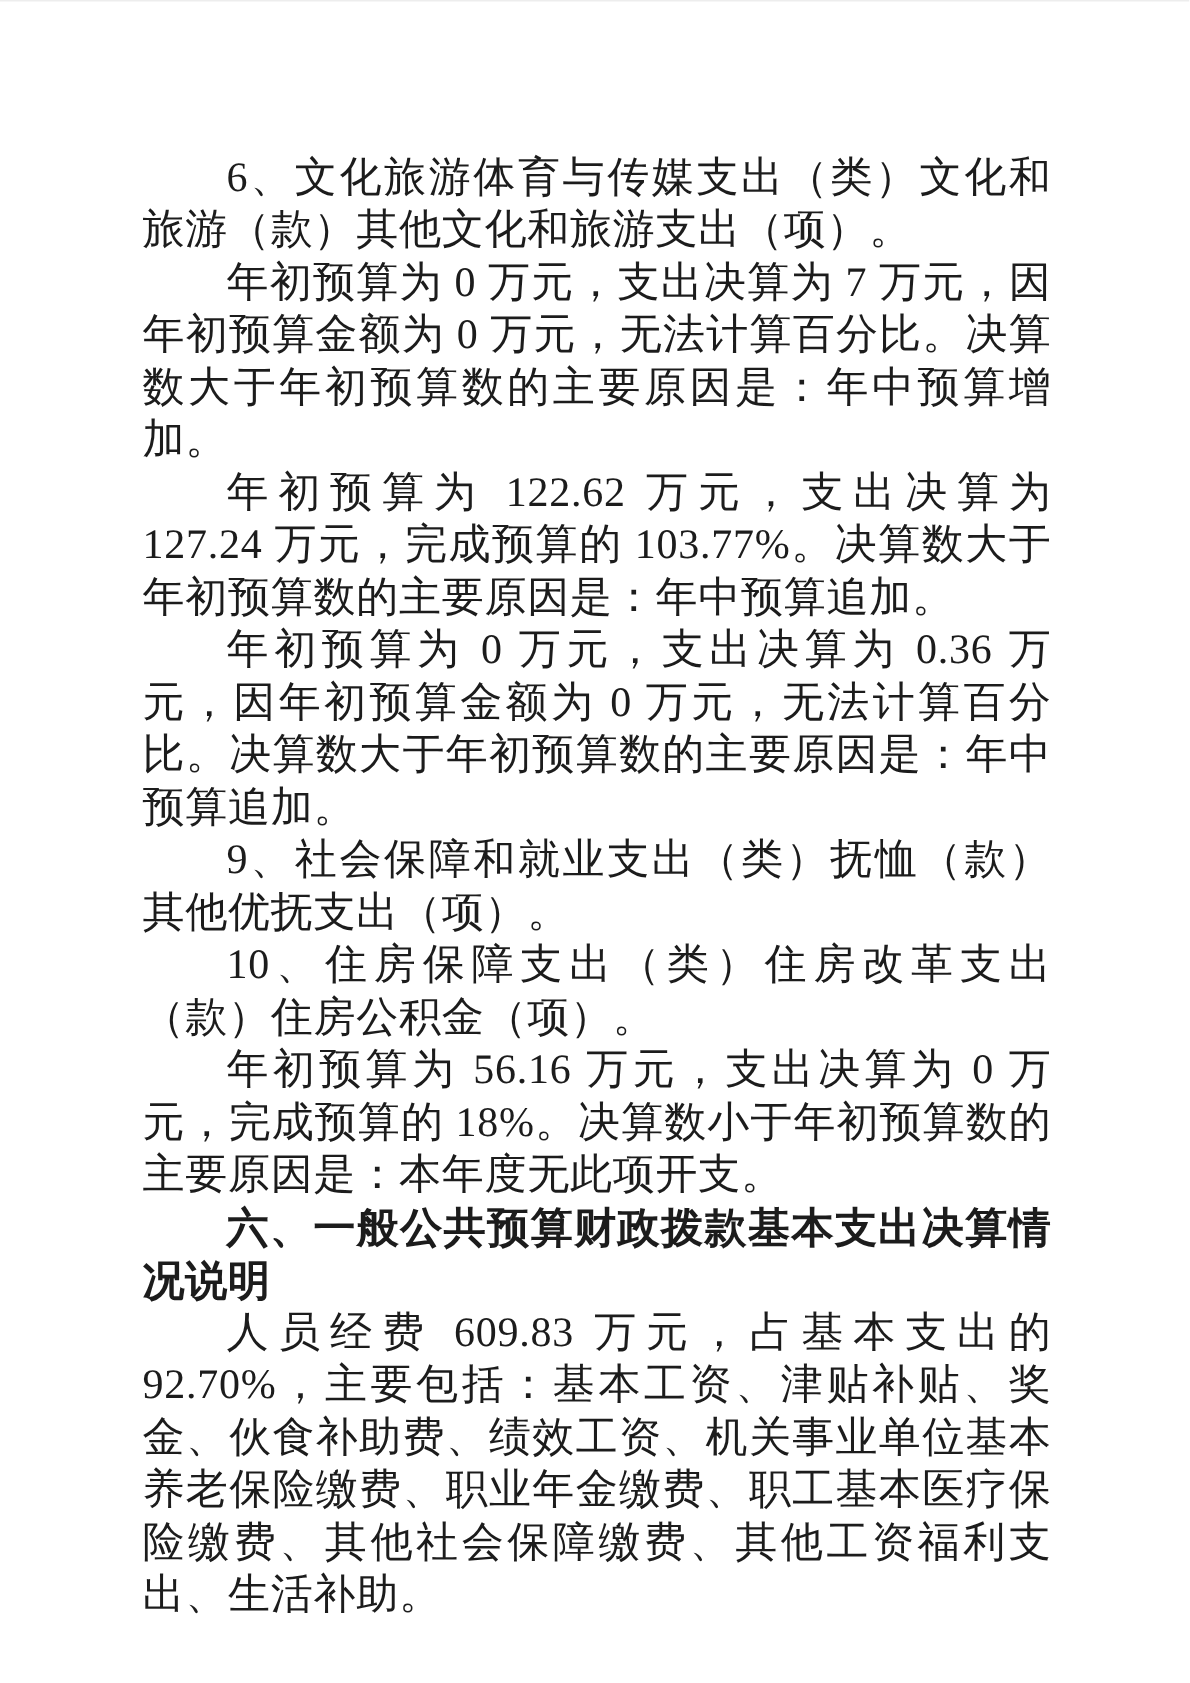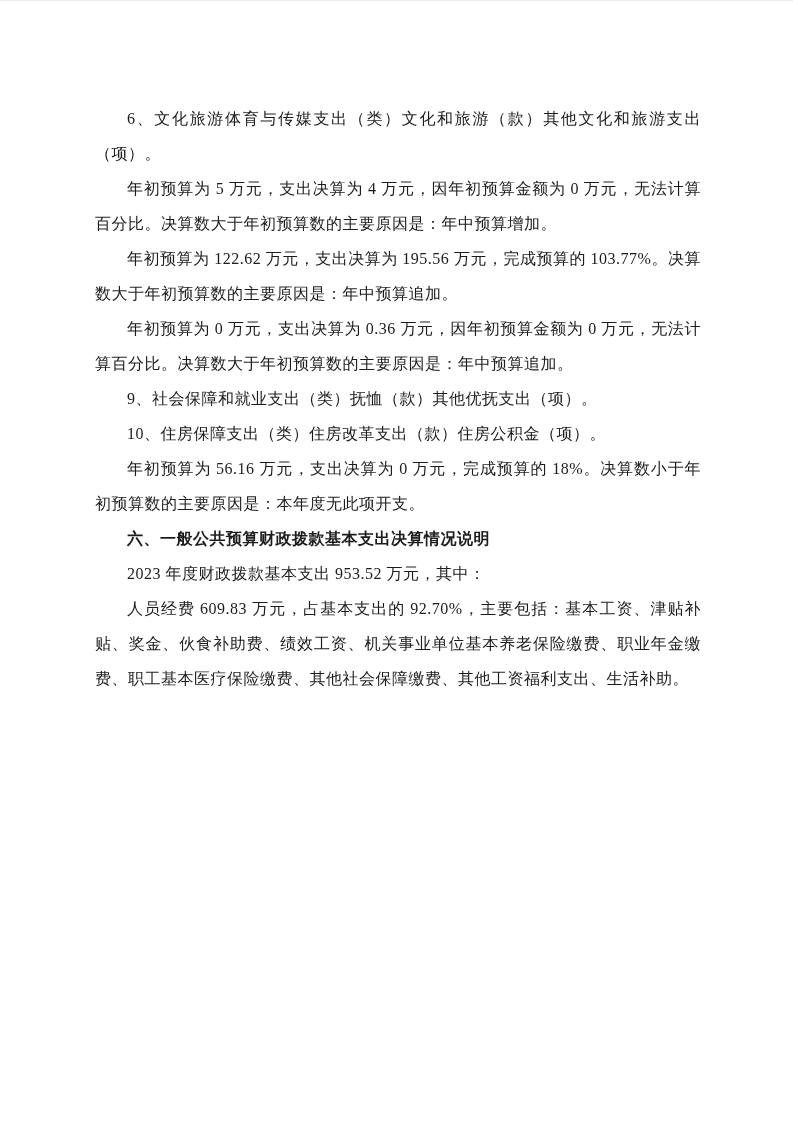--- a/index.html
+++ b/index.html
@@ -9,21 +9,21 @@
   }
   .page {
     position: relative;
     width: 793px;
     height: 1122px;
     box-sizing: border-box;
     background: #ffffff;
     border-top: 1px solid #ededed;
     padding: 100px 92px 0 95px;
     font-family: "Liberation Serif", "DejaVu Serif", serif;
-    font-size: 16px;
+    font-size: 28px;
     line-height: 35px;
     color: #1c1c1c;
     text-align: justify;
     overflow: hidden;
   }
   .page p {
     margin: 0;
     padding: 0;
     text-indent: 2em;
     letter-spacing: 0.5px;
@@ -32,22 +32,21 @@
     font-family: Liberation Sans, sans-serif;
     font-weight: bold;
     letter-spacing: 0.5px;
   }
 </style>
 </head>
 <body>
 
 <div class="page">
   <p>6、文化旅游体育与传媒支出（类）文化和旅游（款）其他文化和旅游支出（项）。</p>
-  <p>年初预算为 5 万元，支出决算为 4 万元，因年初预算金额为 0 万元，无法计算百分比。决算数大于年初预算数的主要原因是：年中预算增加。</p>
-  <p>年初预算为 122.62 万元，支出决算为 195.56 万元，完成预算的 103.77%。决算数大于年初预算数的主要原因是：年中预算追加。</p>
+  <p>年初预算为 0 万元，支出决算为 7 万元，因年初预算金额为 0 万元，无法计算百分比。决算数大于年初预算数的主要原因是：年中预算增加。</p>
+  <p>年初预算为 122.62 万元，支出决算为 127.24 万元，完成预算的 103.77%。决算数大于年初预算数的主要原因是：年中预算追加。</p>
   <p>年初预算为 0 万元，支出决算为 0.36 万元，因年初预算金额为 0 万元，无法计算百分比。决算数大于年初预算数的主要原因是：年中预算追加。</p>
   <p>9、社会保障和就业支出（类）抚恤（款）其他优抚支出（项）。</p>
   <p>10、住房保障支出（类）住房改革支出（款）住房公积金（项）。</p>
   <p>年初预算为 56.16 万元，支出决算为 0 万元，完成预算的 18%。决算数小于年初预算数的主要原因是：本年度无此项开支。</p>
   <p class="heading">六、一般公共预算财政拨款基本支出决算情况说明</p>
-  <p>2023 年度财政拨款基本支出 953.52 万元，其中：</p>
   <p>人员经费 609.83 万元，占基本支出的 92.70%，主要包括：基本工资、津贴补贴、奖金、伙食补助费、绩效工资、机关事业单位基本养老保险缴费、职业年金缴费、职工基本医疗保险缴费、其他社会保障缴费、其他工资福利支出、生活补助。</p>
 </div>
 
 </body></html>

